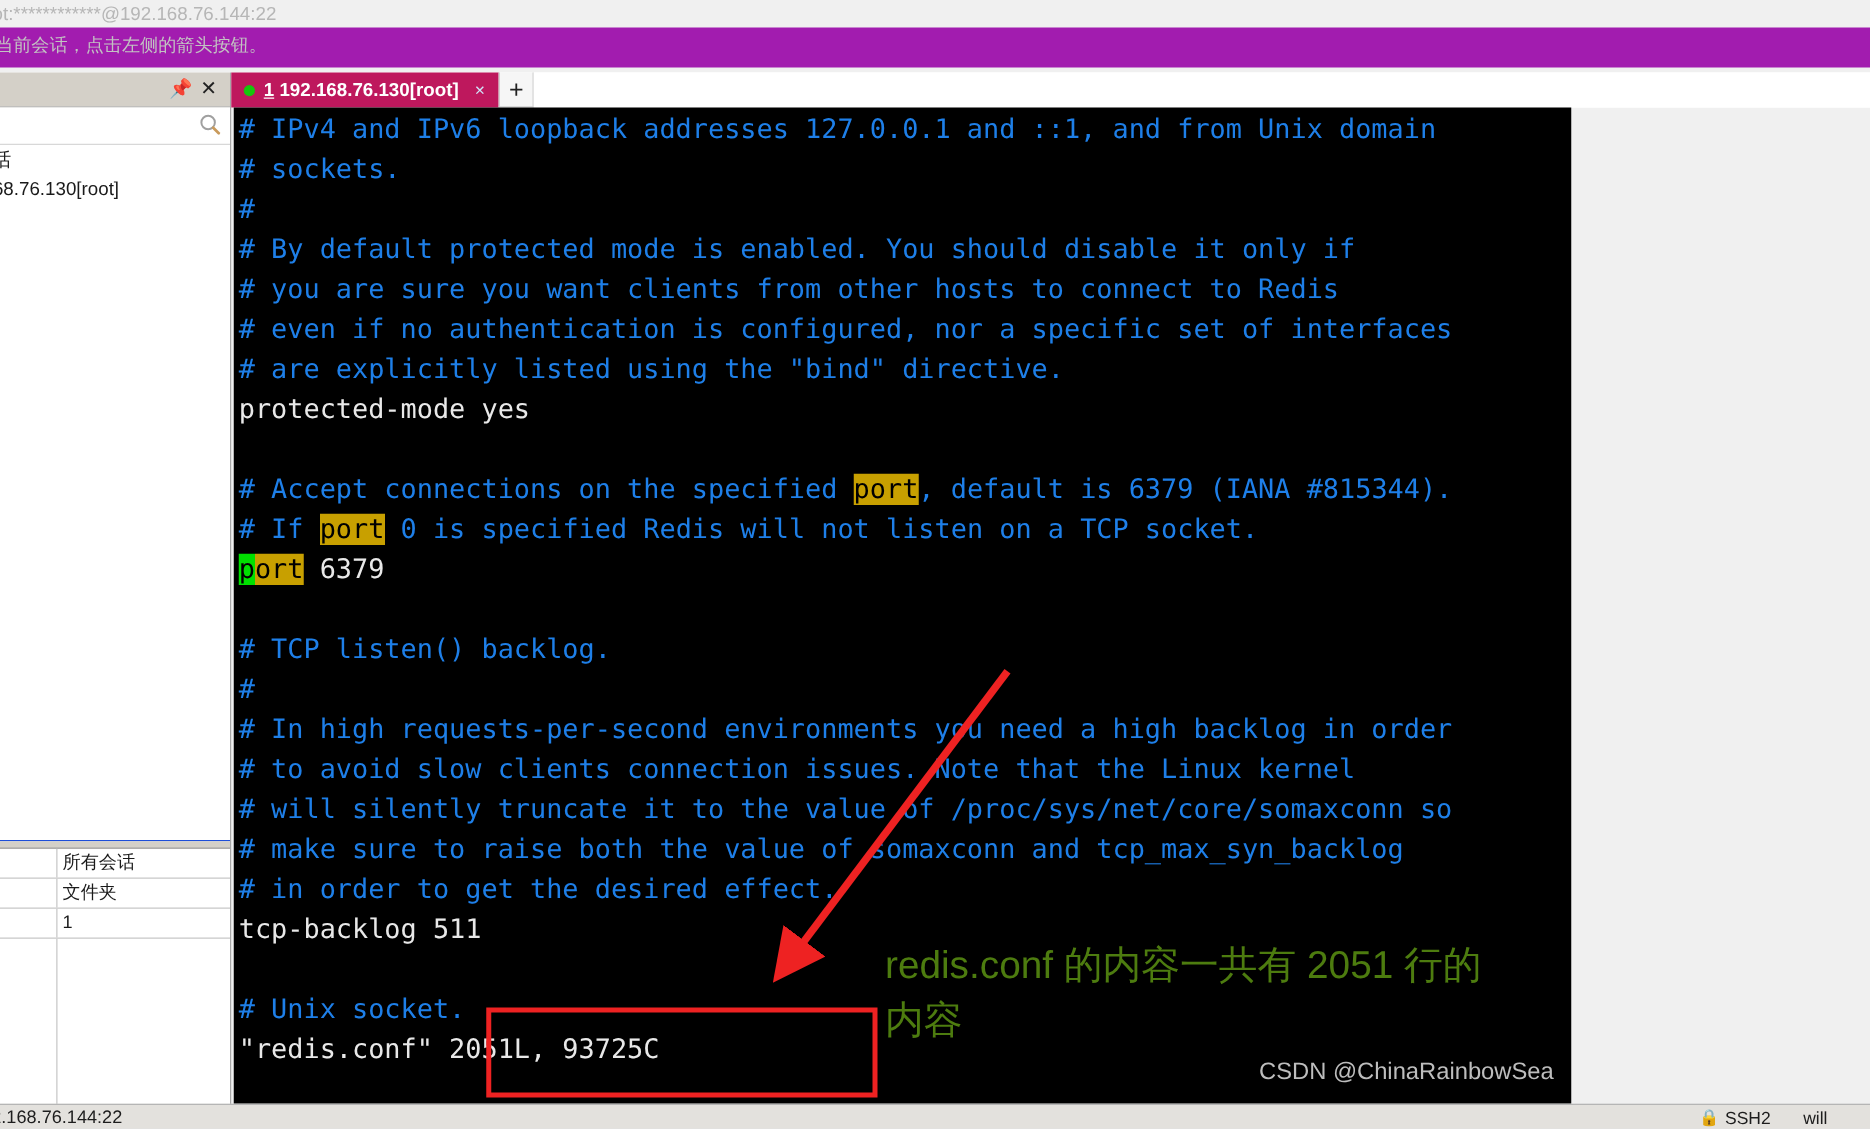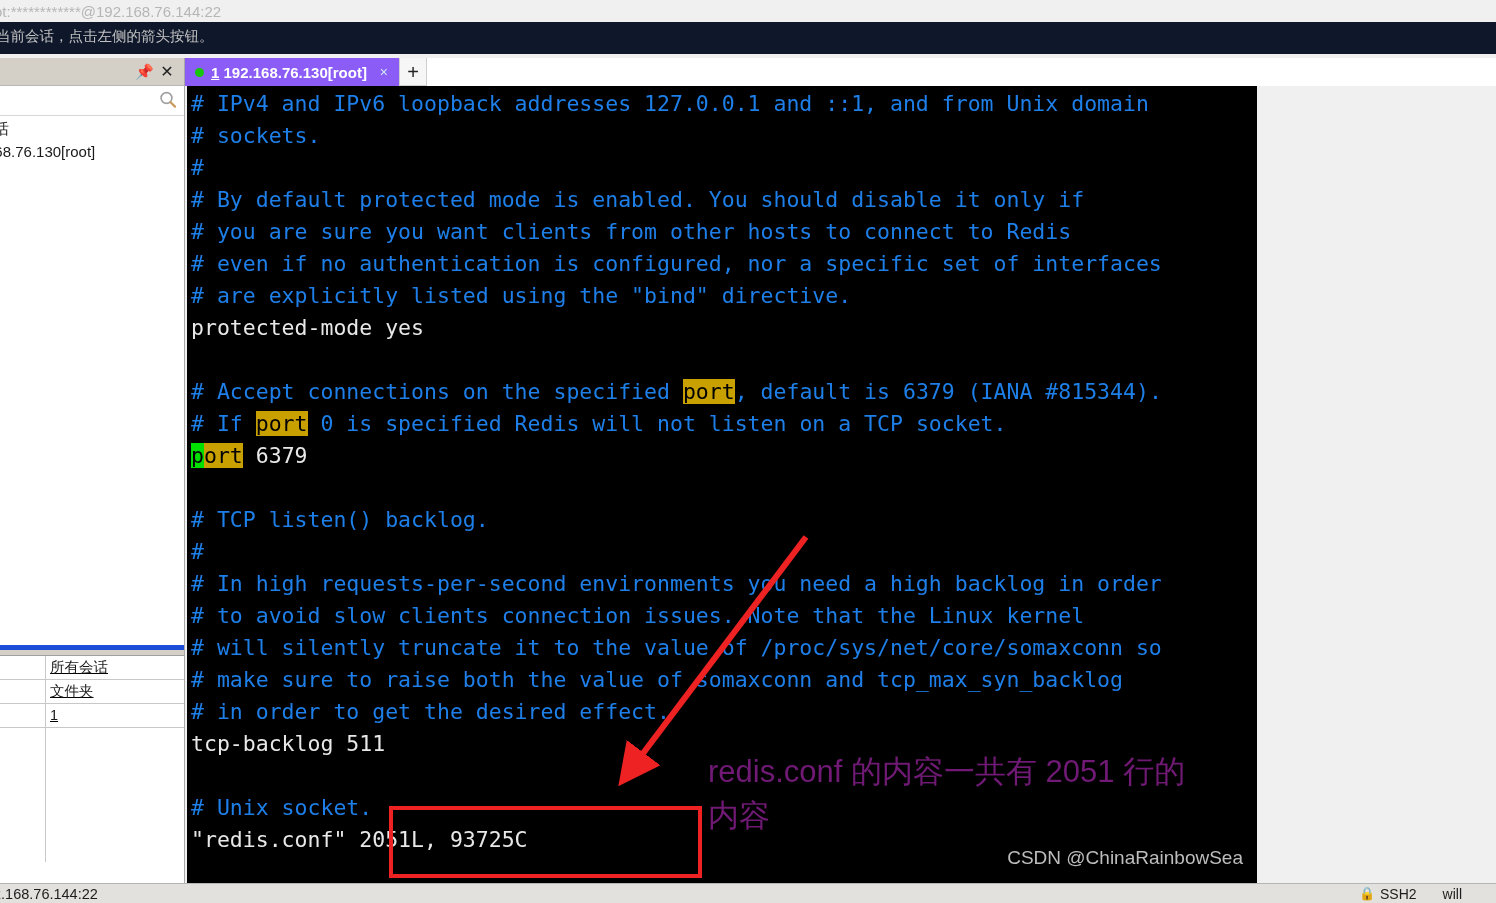--- a/index.html
+++ b/index.html
@@ -27,21 +27,21 @@
     color: #b6b6b6;
     white-space: nowrap;
     margin-left: -6px;
     letter-spacing: 0px;
   }
 
   
   .hintbar {
     position: absolute; left: 0; top: 22px;
     width: 1496px; height: 32px;
-    background: #0f172a;
+    background: #a21caf;
   }
   .hintbar .hint-text {
     position: absolute; left: -4px; top: 5px;
     font-size: 14.5px;
     color: #c2c2c2;
     white-space: nowrap;
   }
 
   
   .sidepanel {
@@ -93,24 +93,23 @@
   .sp-tree .node-item {
     font-size: 15px; color: #1a1a1a;
     margin-left: -14px;
     height: 24px; line-height: 24px;
     white-space: nowrap;
   }
 
   
   .sp-table {
     position: absolute; left: 0; bottom: 0;
-    width: 184px; height: 239px;
+    width: 184px; height: 212px;
     background: #fff;
-    border-top: 5px solid #1d4ed8;
-    text-decoration: underline;
+    border-top: 1px solid #1d4ed8;
   }
   .sp-table .sp-table-top {
     height: 6px; background: #d4d0c8;
     border-bottom: 1px solid #9f9f9f;
   }
   .sp-table .row {
     display: flex;
     height: 24px;
     border-bottom: 1px solid #c8c8c8;
   }
@@ -134,21 +133,21 @@
 
   
   .tabstrip {
     position: absolute; left: 185px; top: 58px;
     width: 1311px; height: 28px;
     background: #ffffff;
     display: flex; align-items: flex-start;
   }
   .tab {
     height: 28px;
-    background: #8b5cf6;
+    background: #be185d;
     display: flex; align-items: center;
     padding: 0 8px 0 10px;
     gap: 7px;
     color: #ffffff;
     cursor: default;
     min-width: 214px;
   }
   .tab .dot {
     width: 9px; height: 9px;
     border-radius: 50%;
@@ -214,21 +213,21 @@
   
   .anno-svg {
     position: absolute; left: 0; top: 0;
     width: 1496px; height: 903px;
     pointer-events: none;
   }
   .anno-text {
     position: absolute;
     left: 708px; top: 750px;
     width: 620px;
-    color: #701a75;
+    color: #4d7c0f;
     font-size: 31px;
     line-height: 44px;
     font-family: "Liberation Sans", sans-serif;
     white-space: pre-line;
   }
 
   
   .statusbar {
     position: absolute; left: 0; bottom: 0;
     width: 1496px; height: 20px;

